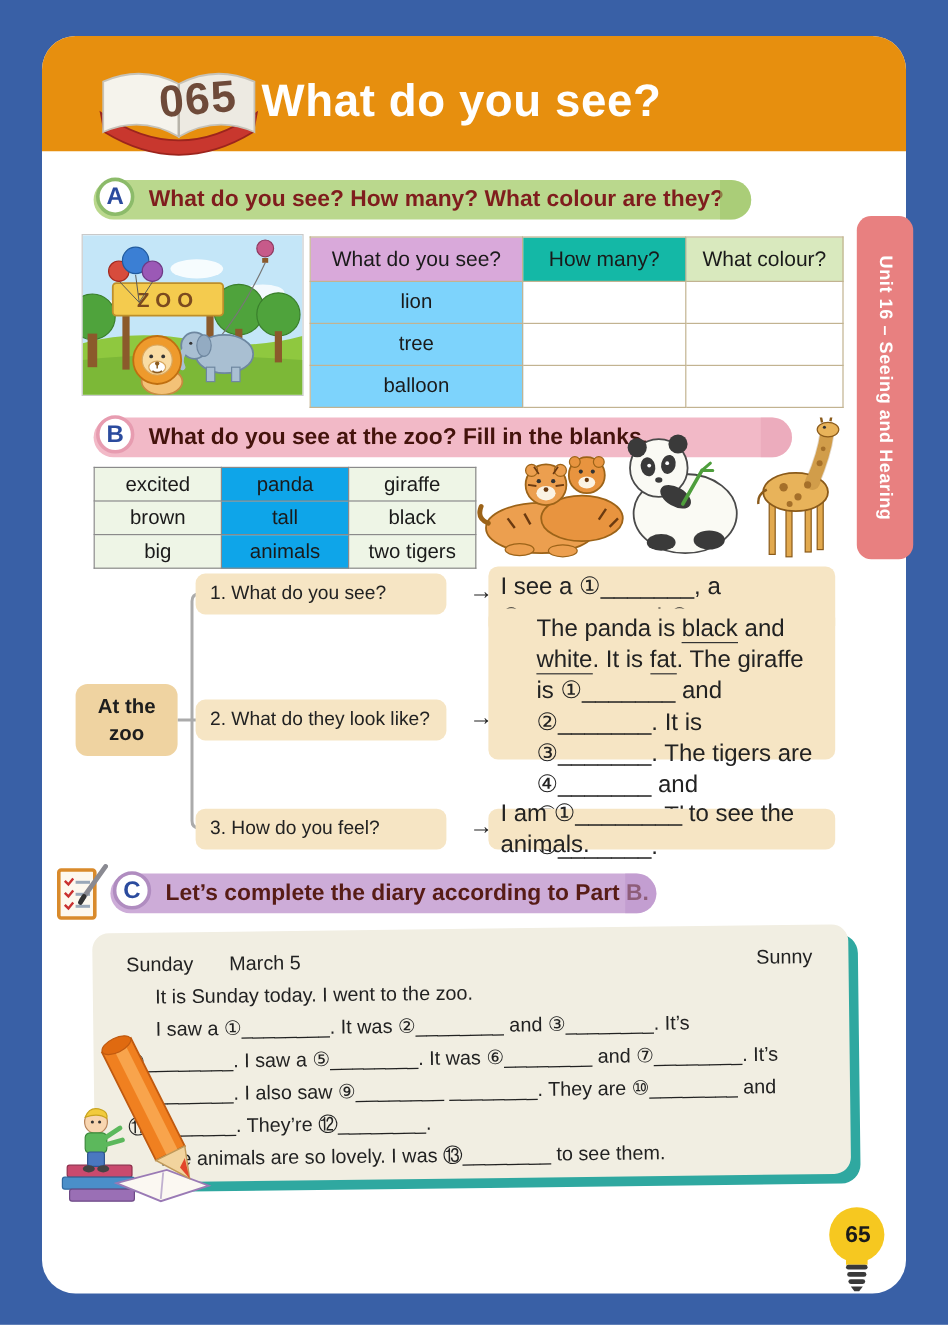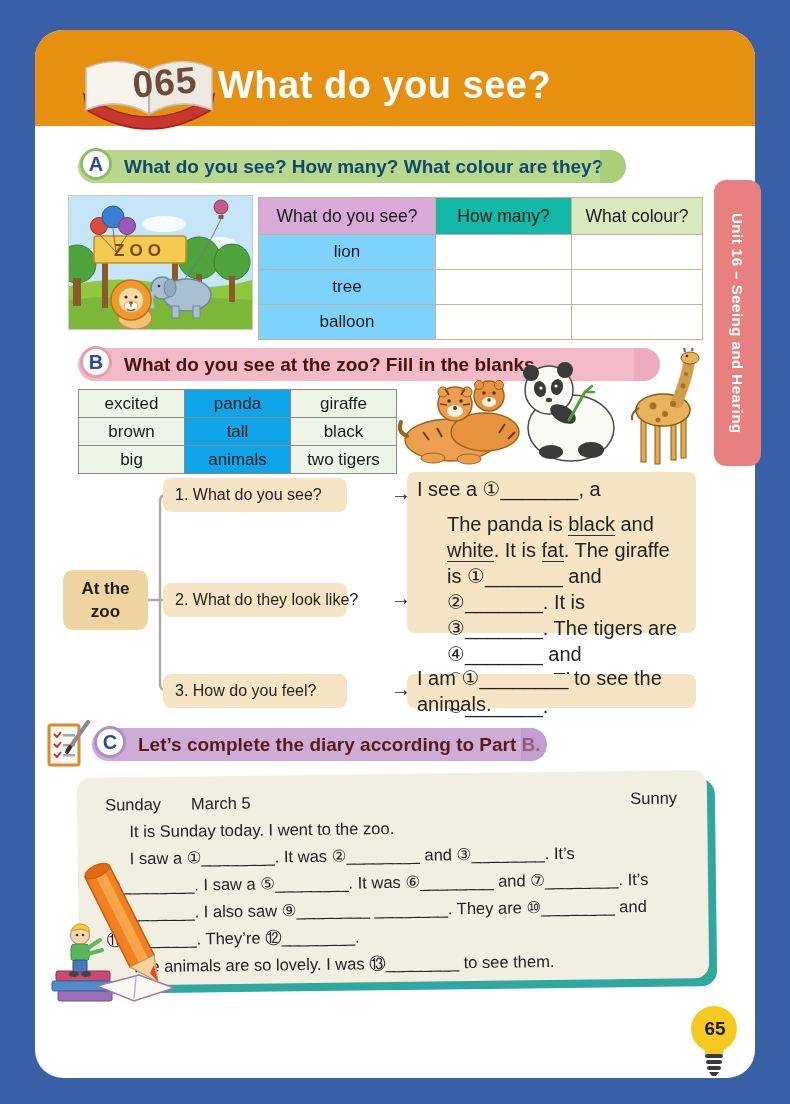--- a/index.html
+++ b/index.html
@@ -36,21 +36,21 @@
   .pill .cap{position:absolute;right:0;top:0;width:26px;height:100%;border-radius:0 17px 17px 0;opacity:.55;}
   .pill-circle{
     position:absolute;left:2px;top:-2px;width:32px;height:32px;border-radius:50%;
     background:#fff;border:3px solid #999;box-sizing:border-box;
     display:flex;align-items:center;justify-content:center;
     font-size:20px;font-weight:bold;color:#2B4B9E;z-index:3;
   }
   .pill-label{margin-left:46px;font-size:19px;font-weight:bold;white-space:nowrap;}
   .pill-a{left:78px;top:150px;width:548px;background:#BAD88D;}
   .pill-a .pill-circle{border-color:#8CBB6A;}
-  .pill-a .pill-label{color:#0c4a6e;}
+  .pill-a .pill-label{color:#7f1d1d;}
   .pill-a .cap{background:#9CC468;}
   .pill-b{left:78px;top:348px;width:582px;background:#F2B9C7;}
   .pill-b .pill-circle{border-color:#E79CB0;}
   .pill-b .pill-label{color:#44130C;}
   .pill-b .cap{background:#E8A2B5;}
   .pill-c{left:92px;top:728px;width:455px;background:#CDACD8;}
   .pill-c .pill-circle{border-color:#B08CC0;}
   .pill-c .pill-label{color:#571C16;}
   .pill-c .cap{background:#BC94CC;}
   
@@ -79,21 +79,21 @@
   table.w-table td.p{background:#0ea5e9;}
   .animals-img{left:393px;top:348px;width:310px;height:122px;z-index:2;}
   
   .flow-lines{left:140px;top:470px;width:70px;height:250px;z-index:1;}
   .zoo-box{
     left:63px;top:570px;width:85px;height:60px;background:#EFD3A1;border-radius:10px;
     display:flex;flex-direction:column;align-items:center;justify-content:center;
     font-size:17px;font-weight:bold;color:#1e1e1e;line-height:23px;z-index:2;
   }
   .q-box{
-    left:163px;width:184px;height:34px;background:#F6E5C4;border-radius:8px;
+    left:163px;width:209px;height:34px;background:#F6E5C4;border-radius:8px;
     display:flex;align-items:center;padding-left:12px;box-sizing:border-box;
     font-size:16px;color:#222;z-index:2;white-space:nowrap;
   }
   .arrow{font-size:20px;font-weight:bold;color:#222;z-index:2;}
   .ans-box{
     left:407px;width:289px;background:#F6E5C4;border-radius:8px;
     padding:4px 10px;box-sizing:border-box;
     font-size:20px;color:#222;line-height:26px;z-index:2;
   }
   .ans-box .u{border-bottom:1.5px solid #333;}

